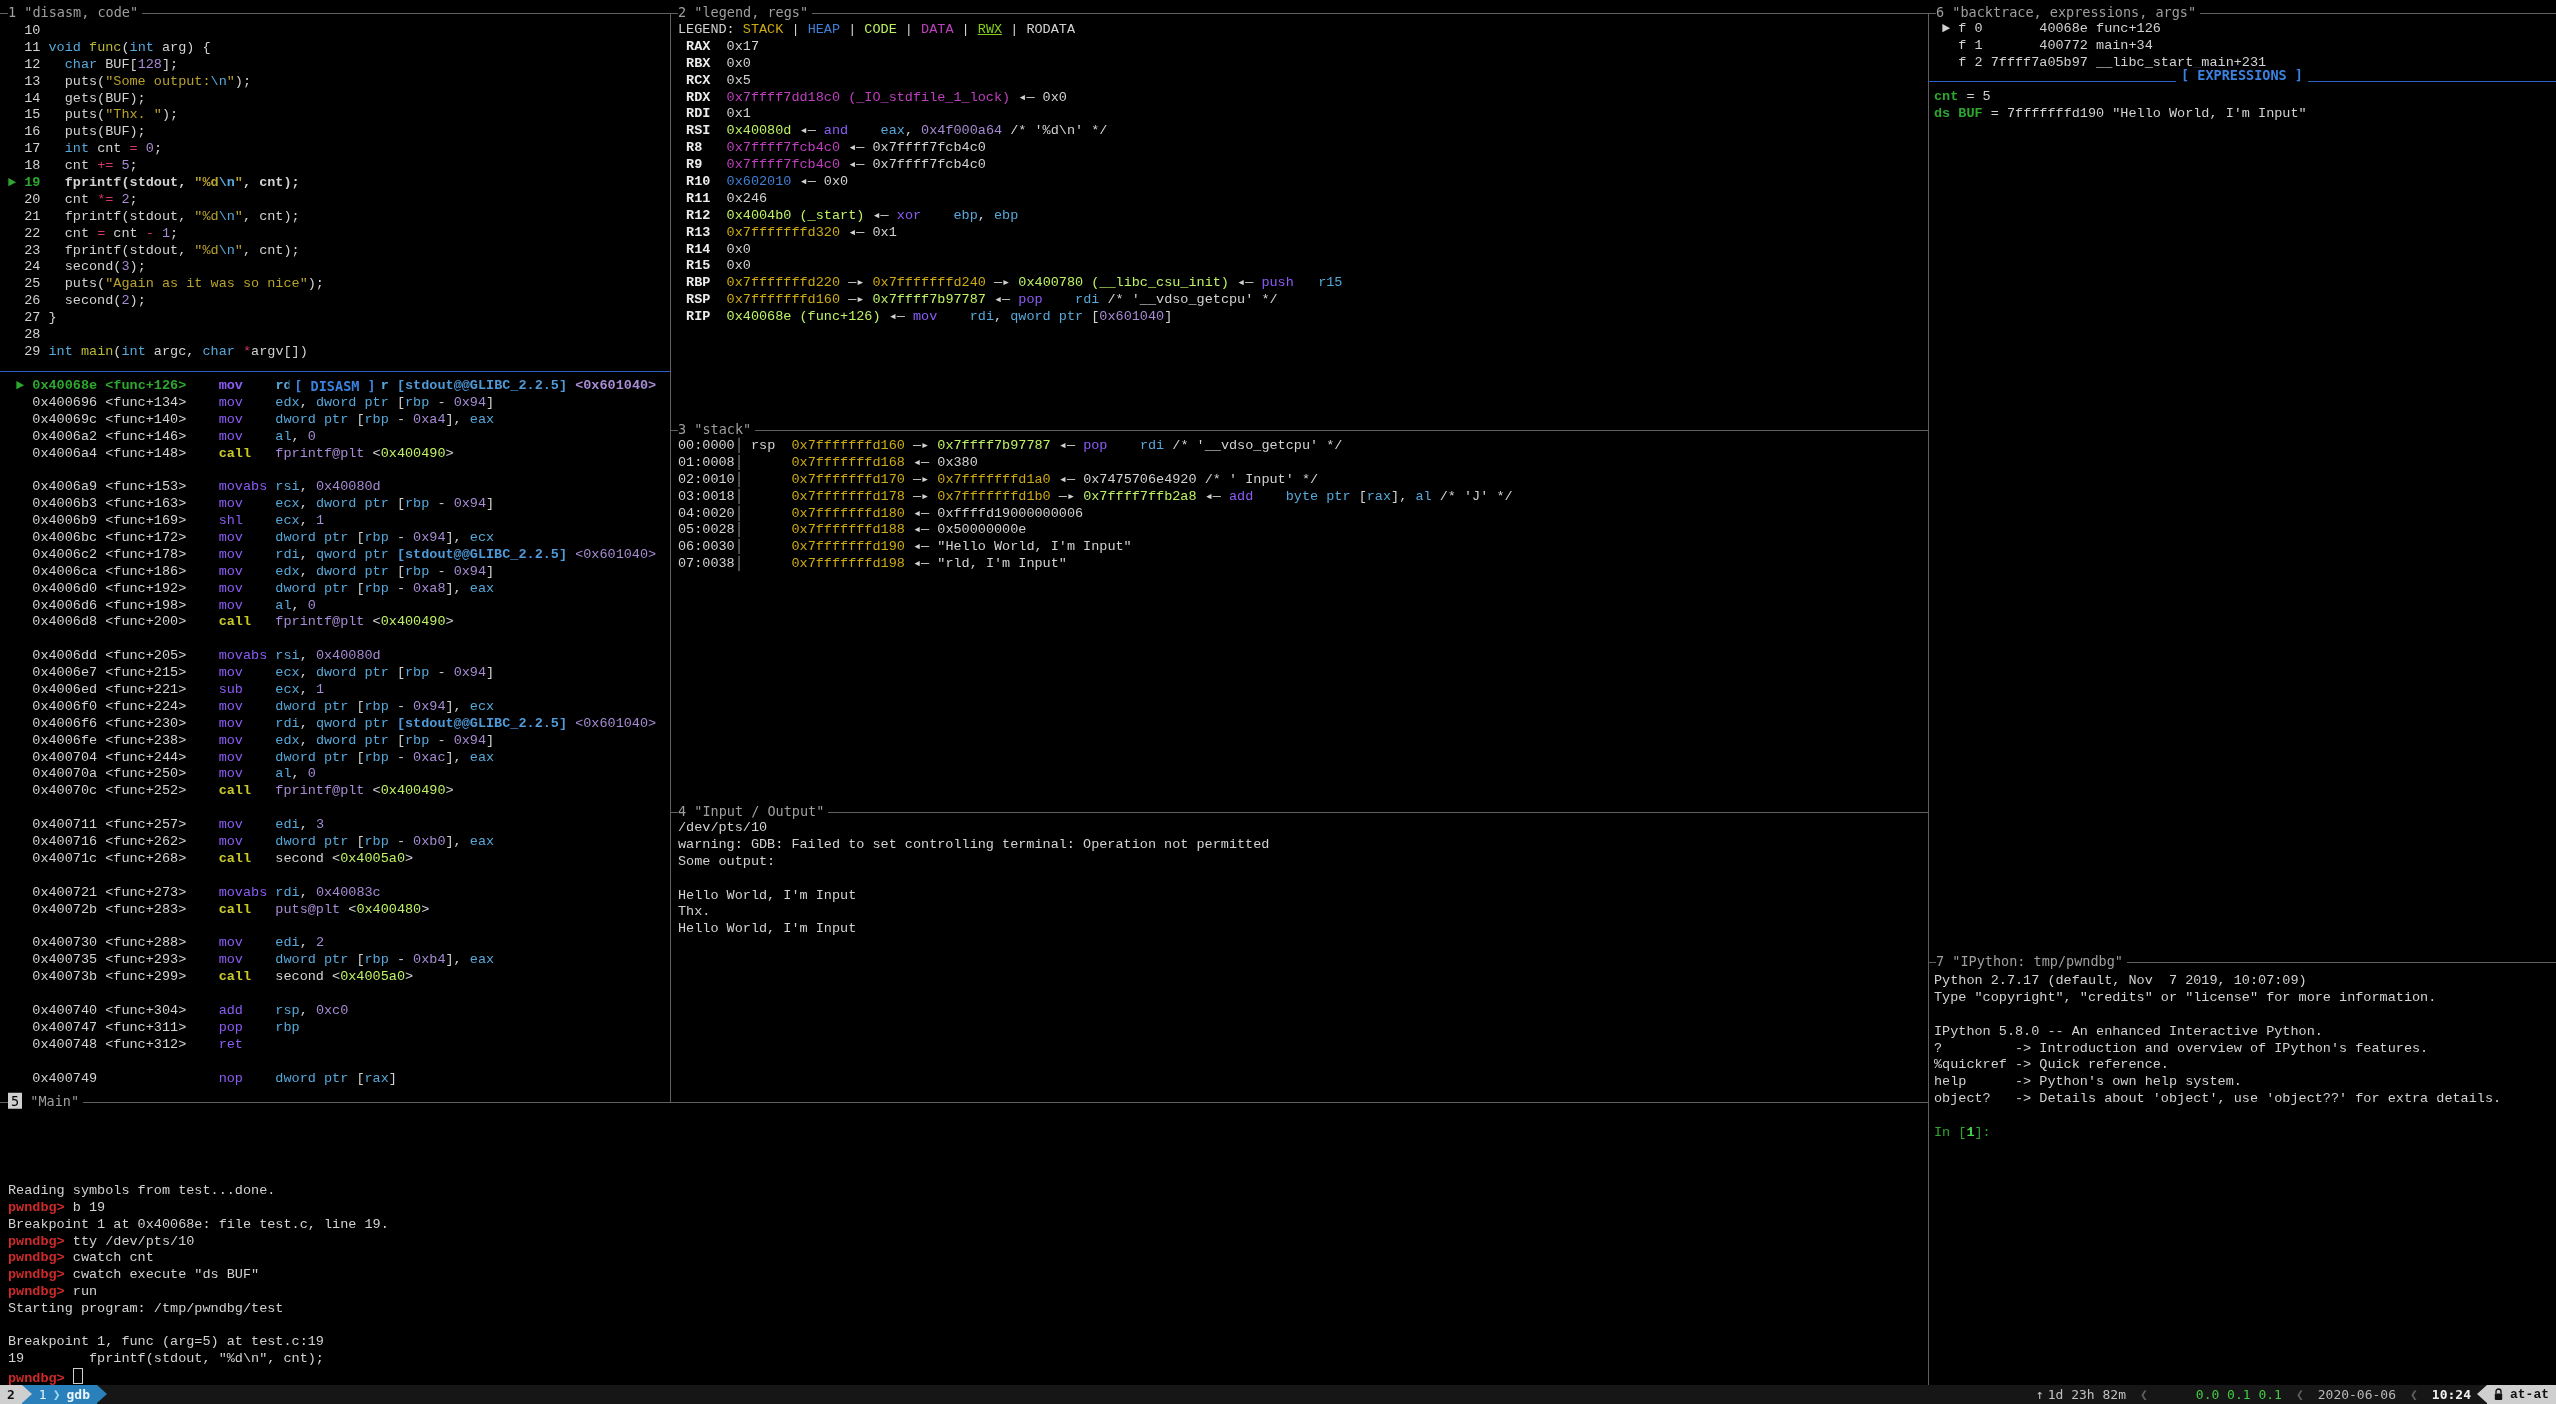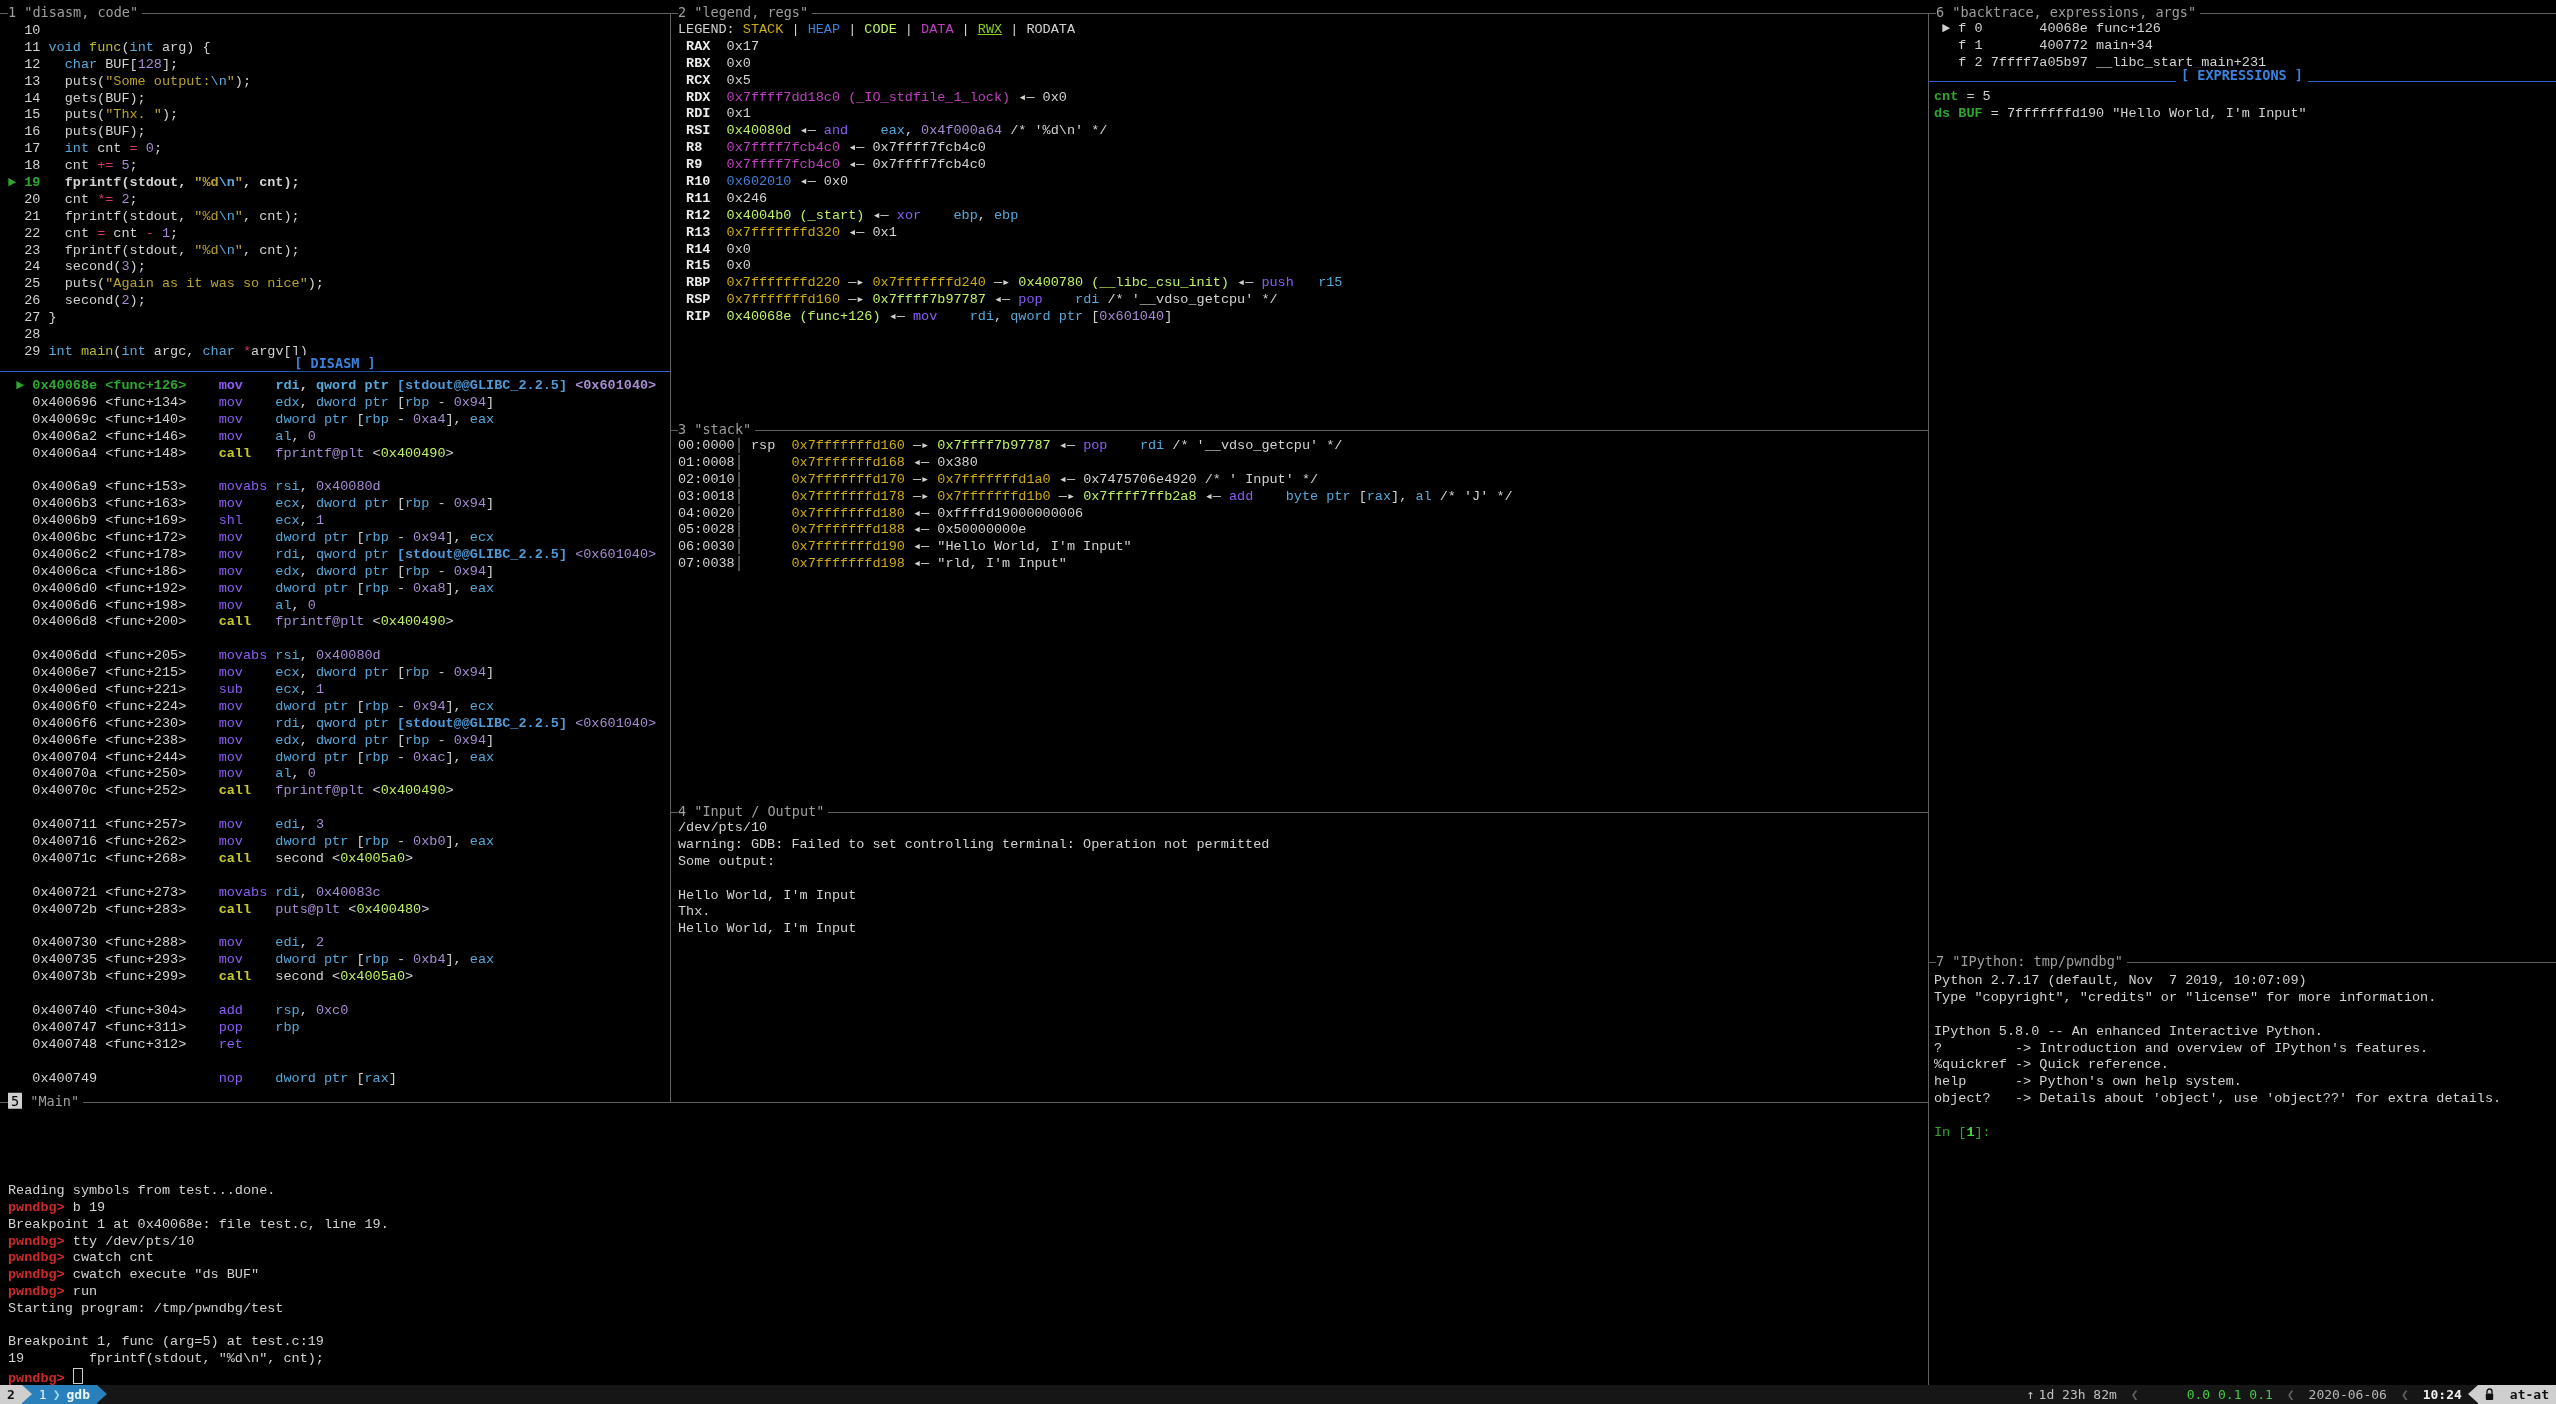--- a/index.html
+++ b/index.html
@@ -42,21 +42,21 @@
   .triRBlue{border-top:9.5px solid transparent;border-bottom:9.5px solid transparent;border-left:10px solid #2a80ba;}
   .triLHost{border-top:9.5px solid transparent;border-bottom:9.5px solid transparent;border-right:10px solid #cfcfcf;}
   .spacer{flex:1;}
   .sbtxt{display:flex;align-items:center;padding:0 6px;}
   .up{color:#c0c0c0;padding:0 4px 0 0;}
   .uptime{color:#c0c0c0;}
   .thin{color:#5f5f5f;padding:0 8px;}
   .load{color:#44c944;margin-left:34px;}
   .date{color:#b8b8b8;}
   .time{color:#f0f0f0;font-weight:bold;}
-  .host{background:#cfcfcf;color:#111;font-weight:bold;gap:11px;}
+  .host{background:#cfcfcf;color:#111;font-weight:bold;gap:2px;font-family:Liberation Mono, monospace;}
 </style>
 </head>
 <body>
 
 <div id="panes">
     <div>
       <div class="blk" style="left: 8px; top: 23px;"><div class="line" style="height: 16.9px; line-height: 16.9px;"><span class="w">  10 </span></div><div class="line" style="height: 16.9px; line-height: 16.9px;"><span class="w">  11 </span><span class="c">void</span><span class="w"> </span><span class="fn">func</span><span class="w">(</span><span class="c">int</span><span class="w"> arg) {</span></div><div class="line" style="height: 16.9px; line-height: 16.9px;"><span class="w">  12   </span><span class="c">char</span><span class="w"> BUF[</span><span class="p">128</span><span class="w">];</span></div><div class="line" style="height: 16.9px; line-height: 16.9px;"><span class="w">  13   puts(</span><span class="s">"Some output:</span><span class="e">\n</span><span class="s">"</span><span class="w">);</span></div><div class="line" style="height: 16.9px; line-height: 16.9px;"><span class="w">  14   gets(BUF);</span></div><div class="line" style="height: 16.9px; line-height: 16.9px;"><span class="w">  15   puts(</span><span class="s">"Thx. "</span><span class="w">);</span></div><div class="line" style="height: 16.9px; line-height: 16.9px;"><span class="w">  16   puts(BUF);</span></div><div class="line" style="height: 16.9px; line-height: 16.9px;"><span class="w">  17   </span><span class="c">int</span><span class="w"> cnt </span><span class="pk">=</span><span class="w"> </span><span class="p">0</span><span class="w">;</span></div><div class="line" style="height: 16.9px; line-height: 16.9px;"><span class="w">  18   cnt </span><span class="pk">+=</span><span class="w"> </span><span class="p">5</span><span class="w">;</span></div><div class="line bold" style="height: 16.9px; line-height: 16.9px;"><span class="gb">► 19 </span><span class="w">  fprintf(stdout, </span><span class="s">"%d</span><span class="e">\n</span><span class="s">"</span><span class="w">, cnt);</span></div><div class="line" style="height: 16.9px; line-height: 16.9px;"><span class="w">  20   cnt </span><span class="pk">*=</span><span class="w"> </span><span class="p">2</span><span class="w">;</span></div><div class="line" style="height: 16.9px; line-height: 16.9px;"><span class="w">  21   fprintf(stdout, </span><span class="s">"%d</span><span class="e">\n</span><span class="s">"</span><span class="w">, cnt);</span></div><div class="line" style="height: 16.9px; line-height: 16.9px;"><span class="w">  22   cnt </span><span class="pk">=</span><span class="w"> cnt </span><span class="pk">-</span><span class="w"> </span><span class="p">1</span><span class="w">;</span></div><div class="line" style="height: 16.9px; line-height: 16.9px;"><span class="w">  23   fprintf(stdout, </span><span class="s">"%d</span><span class="e">\n</span><span class="s">"</span><span class="w">, cnt);</span></div><div class="line" style="height: 16.9px; line-height: 16.9px;"><span class="w">  24   second(</span><span class="p">3</span><span class="w">);</span></div><div class="line" style="height: 16.9px; line-height: 16.9px;"><span class="w">  25   puts(</span><span class="s">"Again as it was so nice"</span><span class="w">);</span></div><div class="line" style="height: 16.9px; line-height: 16.9px;"><span class="w">  26   second(</span><span class="p">2</span><span class="w">);</span></div><div class="line" style="height: 16.9px; line-height: 16.9px;"><span class="w">  27 }</span></div><div class="line" style="height: 16.9px; line-height: 16.9px;"><span class="w">  28 </span></div><div class="line" style="height: 16.9px; line-height: 16.9px;"><span class="w">  29 </span><span class="c">int</span><span class="w"> </span><span class="fn">main</span><span class="w">(</span><span class="c">int</span><span class="w"> argc, </span><span class="c">char</span><span class="w"> </span><span class="pk">*</span><span class="w">argv[])</span></div></div>
       <div class="blk" style="left: 8px; top: 378px;"><div class="line bold" style="height: 16.9px; line-height: 16.9px;"><span class="g"> ► </span><span class="g">0x40068e &lt;func+126&gt;</span><span class="w">    </span><span class="o">mov</span><span class="w">    </span><span class="c">rdi</span><span class="w">, </span><span class="c">qword ptr</span><span class="w"> </span><span class="cb">[stdout@@GLIBC_2.2.5]</span><span class="w"> </span><span class="p">&lt;0x601040&gt;</span></div><div class="line" style="height: 16.9px; line-height: 16.9px;"><span class="w">   0x400696 &lt;func+134&gt;    </span><span class="o">mov</span><span class="w">    </span><span class="c">edx</span><span class="w">, </span><span class="c">dword ptr</span><span class="w"> [</span><span class="c">rbp</span><span class="w"> - </span><span class="p">0x94</span><span class="w">]</span></div><div class="line" style="height: 16.9px; line-height: 16.9px;"><span class="w">   0x40069c &lt;func+140&gt;    </span><span class="o">mov</span><span class="w">    </span><span class="c">dword ptr</span><span class="w"> [</span><span class="c">rbp</span><span class="w"> - </span><span class="p">0xa4</span><span class="w">], </span><span class="c">eax</span></div><div class="line" style="height: 16.9px; line-height: 16.9px;"><span class="w">   0x4006a2 &lt;func+146&gt;    </span><span class="o">mov</span><span class="w">    </span><span class="c">al</span><span class="w">, </span><span class="p">0</span></div><div class="line" style="height: 16.9px; line-height: 16.9px;"><span class="w">   0x4006a4 &lt;func+148&gt;    </span><span class="ob">call</span><span class="w">   </span><span class="p">fprintf@plt</span><span class="w"> &lt;</span><span class="r">0x400490</span><span class="w">&gt;</span></div><div class="line" style="height: 16.9px; line-height: 16.9px;"></div><div class="line" style="height: 16.9px; line-height: 16.9px;"><span class="w">   0x4006a9 &lt;func+153&gt;    </span><span class="o">movabs</span><span class="w"> </span><span class="c">rsi</span><span class="w">, </span><span class="p">0x40080d</span></div><div class="line" style="height: 16.9px; line-height: 16.9px;"><span class="w">   0x4006b3 &lt;func+163&gt;    </span><span class="o">mov</span><span class="w">    </span><span class="c">ecx</span><span class="w">, </span><span class="c">dword ptr</span><span class="w"> [</span><span class="c">rbp</span><span class="w"> - </span><span class="p">0x94</span><span class="w">]</span></div><div class="line" style="height: 16.9px; line-height: 16.9px;"><span class="w">   0x4006b9 &lt;func+169&gt;    </span><span class="o">shl</span><span class="w">    </span><span class="c">ecx</span><span class="w">, </span><span class="p">1</span></div><div class="line" style="height: 16.9px; line-height: 16.9px;"><span class="w">   0x4006bc &lt;func+172&gt;    </span><span class="o">mov</span><span class="w">    </span><span class="c">dword ptr</span><span class="w"> [</span><span class="c">rbp</span><span class="w"> - </span><span class="p">0x94</span><span class="w">], </span><span class="c">ecx</span></div><div class="line" style="height: 16.9px; line-height: 16.9px;"><span class="w">   0x4006c2 &lt;func+178&gt;    </span><span class="o">mov</span><span class="w">    </span><span class="c">rdi</span><span class="w">, </span><span class="c">qword ptr</span><span class="w"> </span><span class="cb">[stdout@@GLIBC_2.2.5]</span><span class="w"> </span><span class="p">&lt;0x601040&gt;</span></div><div class="line" style="height: 16.9px; line-height: 16.9px;"><span class="w">   0x4006ca &lt;func+186&gt;    </span><span class="o">mov</span><span class="w">    </span><span class="c">edx</span><span class="w">, </span><span class="c">dword ptr</span><span class="w"> [</span><span class="c">rbp</span><span class="w"> - </span><span class="p">0x94</span><span class="w">]</span></div><div class="line" style="height: 16.9px; line-height: 16.9px;"><span class="w">   0x4006d0 &lt;func+192&gt;    </span><span class="o">mov</span><span class="w">    </span><span class="c">dword ptr</span><span class="w"> [</span><span class="c">rbp</span><span class="w"> - </span><span class="p">0xa8</span><span class="w">], </span><span class="c">eax</span></div><div class="line" style="height: 16.9px; line-height: 16.9px;"><span class="w">   0x4006d6 &lt;func+198&gt;    </span><span class="o">mov</span><span class="w">    </span><span class="c">al</span><span class="w">, </span><span class="p">0</span></div><div class="line" style="height: 16.9px; line-height: 16.9px;"><span class="w">   0x4006d8 &lt;func+200&gt;    </span><span class="ob">call</span><span class="w">   </span><span class="p">fprintf@plt</span><span class="w"> &lt;</span><span class="r">0x400490</span><span class="w">&gt;</span></div><div class="line" style="height: 16.9px; line-height: 16.9px;"></div><div class="line" style="height: 16.9px; line-height: 16.9px;"><span class="w">   0x4006dd &lt;func+205&gt;    </span><span class="o">movabs</span><span class="w"> </span><span class="c">rsi</span><span class="w">, </span><span class="p">0x40080d</span></div><div class="line" style="height: 16.9px; line-height: 16.9px;"><span class="w">   0x4006e7 &lt;func+215&gt;    </span><span class="o">mov</span><span class="w">    </span><span class="c">ecx</span><span class="w">, </span><span class="c">dword ptr</span><span class="w"> [</span><span class="c">rbp</span><span class="w"> - </span><span class="p">0x94</span><span class="w">]</span></div><div class="line" style="height: 16.9px; line-height: 16.9px;"><span class="w">   0x4006ed &lt;func+221&gt;    </span><span class="o">sub</span><span class="w">    </span><span class="c">ecx</span><span class="w">, </span><span class="p">1</span></div><div class="line" style="height: 16.9px; line-height: 16.9px;"><span class="w">   0x4006f0 &lt;func+224&gt;    </span><span class="o">mov</span><span class="w">    </span><span class="c">dword ptr</span><span class="w"> [</span><span class="c">rbp</span><span class="w"> - </span><span class="p">0x94</span><span class="w">], </span><span class="c">ecx</span></div><div class="line" style="height: 16.9px; line-height: 16.9px;"><span class="w">   0x4006f6 &lt;func+230&gt;    </span><span class="o">mov</span><span class="w">    </span><span class="c">rdi</span><span class="w">, </span><span class="c">qword ptr</span><span class="w"> </span><span class="cb">[stdout@@GLIBC_2.2.5]</span><span class="w"> </span><span class="p">&lt;0x601040&gt;</span></div><div class="line" style="height: 16.9px; line-height: 16.9px;"><span class="w">   0x4006fe &lt;func+238&gt;    </span><span class="o">mov</span><span class="w">    </span><span class="c">edx</span><span class="w">, </span><span class="c">dword ptr</span><span class="w"> [</span><span class="c">rbp</span><span class="w"> - </span><span class="p">0x94</span><span class="w">]</span></div><div class="line" style="height: 16.9px; line-height: 16.9px;"><span class="w">   0x400704 &lt;func+244&gt;    </span><span class="o">mov</span><span class="w">    </span><span class="c">dword ptr</span><span class="w"> [</span><span class="c">rbp</span><span class="w"> - </span><span class="p">0xac</span><span class="w">], </span><span class="c">eax</span></div><div class="line" style="height: 16.9px; line-height: 16.9px;"><span class="w">   0x40070a &lt;func+250&gt;    </span><span class="o">mov</span><span class="w">    </span><span class="c">al</span><span class="w">, </span><span class="p">0</span></div><div class="line" style="height: 16.9px; line-height: 16.9px;"><span class="w">   0x40070c &lt;func+252&gt;    </span><span class="ob">call</span><span class="w">   </span><span class="p">fprintf@plt</span><span class="w"> &lt;</span><span class="r">0x400490</span><span class="w">&gt;</span></div><div class="line" style="height: 16.9px; line-height: 16.9px;"></div><div class="line" style="height: 16.9px; line-height: 16.9px;"><span class="w">   0x400711 &lt;func+257&gt;    </span><span class="o">mov</span><span class="w">    </span><span class="c">edi</span><span class="w">, </span><span class="p">3</span></div><div class="line" style="height: 16.9px; line-height: 16.9px;"><span class="w">   0x400716 &lt;func+262&gt;    </span><span class="o">mov</span><span class="w">    </span><span class="c">dword ptr</span><span class="w"> [</span><span class="c">rbp</span><span class="w"> - </span><span class="p">0xb0</span><span class="w">], </span><span class="c">eax</span></div><div class="line" style="height: 16.9px; line-height: 16.9px;"><span class="w">   0x40071c &lt;func+268&gt;    </span><span class="ob">call</span><span class="w">   second &lt;</span><span class="r">0x4005a0</span><span class="w">&gt;</span></div><div class="line" style="height: 16.9px; line-height: 16.9px;"></div><div class="line" style="height: 16.9px; line-height: 16.9px;"><span class="w">   0x400721 &lt;func+273&gt;    </span><span class="o">movabs</span><span class="w"> </span><span class="c">rdi</span><span class="w">, </span><span class="p">0x40083c</span></div><div class="line" style="height: 16.9px; line-height: 16.9px;"><span class="w">   0x40072b &lt;func+283&gt;    </span><span class="ob">call</span><span class="w">   </span><span class="p">puts@plt</span><span class="w"> &lt;</span><span class="r">0x400480</span><span class="w">&gt;</span></div><div class="line" style="height: 16.9px; line-height: 16.9px;"></div><div class="line" style="height: 16.9px; line-height: 16.9px;"><span class="w">   0x400730 &lt;func+288&gt;    </span><span class="o">mov</span><span class="w">    </span><span class="c">edi</span><span class="w">, </span><span class="p">2</span></div><div class="line" style="height: 16.9px; line-height: 16.9px;"><span class="w">   0x400735 &lt;func+293&gt;    </span><span class="o">mov</span><span class="w">    </span><span class="c">dword ptr</span><span class="w"> [</span><span class="c">rbp</span><span class="w"> - </span><span class="p">0xb4</span><span class="w">], </span><span class="c">eax</span></div><div class="line" style="height: 16.9px; line-height: 16.9px;"><span class="w">   0x40073b &lt;func+299&gt;    </span><span class="ob">call</span><span class="w">   second &lt;</span><span class="r">0x4005a0</span><span class="w">&gt;</span></div><div class="line" style="height: 16.9px; line-height: 16.9px;"></div><div class="line" style="height: 16.9px; line-height: 16.9px;"><span class="w">   0x400740 &lt;func+304&gt;    </span><span class="o">add</span><span class="w">    </span><span class="c">rsp</span><span class="w">, </span><span class="p">0xc0</span></div><div class="line" style="height: 16.9px; line-height: 16.9px;"><span class="w">   0x400747 &lt;func+311&gt;    </span><span class="o">pop</span><span class="w">    </span><span class="c">rbp</span></div><div class="line" style="height: 16.9px; line-height: 16.9px;"><span class="w">   0x400748 &lt;func+312&gt;    </span><span class="o">ret</span></div><div class="line" style="height: 16.9px; line-height: 16.9px;"></div><div class="line" style="height: 16.9px; line-height: 16.9px;"><span class="w">   0x400749               </span><span class="o">nop</span><span class="w">    </span><span class="c">dword ptr</span><span class="w"> [</span><span class="c">rax</span><span class="w">]</span></div></div>
     </div>
     <div>
@@ -88,21 +88,21 @@
     <div class="borderV" style="left: 670px; top: 13px; height: 1089px;"></div>
     <div class="borderV" style="left: 1928px; top: 13px; height: 1372px;"></div>
     <div class="blabel" style="left: 8px; top: 13px;"><span>1</span><span> "disasm, code"</span></div>
     <div class="blabel" style="left: 678px; top: 13px;"><span>2</span><span> "legend, regs"</span></div>
     <div class="blabel" style="left: 1936px; top: 13px;"><span>6</span><span> "backtrace, expressions, args"</span></div>
     <div class="blabel" style="left: 678px; top: 430px;"><span>3</span><span> "stack"</span></div>
     <div class="blabel" style="left: 678px; top: 812px;"><span>4</span><span> "Input / Output"</span></div>
     <div class="blabel" style="left: 1936px; top: 962px;"><span>7</span><span> "IPython: tmp/pwndbg"</span></div>
     <div class="blabel" style="left: 8px; top: 1102px;"><span class="rev">5</span><span> "Main"</span></div>
     <div class="sepline" style="left: 0px; top: 371px; width: 670px;"></div>
-    <div class="seplabel" style="left: 335px; top: 364px; text-align: center;">[ DISASM ]</div>
+    <div class="seplabel" style="left: 335px; top: 387px; text-align: center;">[ DISASM ]</div>
     <div class="sepline" style="left: 1928px; top: 81px; width: 628px;"></div>
     <div class="seplabel" style="left: 2242px; top: 76px;">[ EXPRESSIONS ]</div>
   </div>
 
 <div class="statusbar">
   <span class="seg sess">2</span>
   <span class="arrOnBlue"><i class="tri triR"></i></span>
   <span class="seg win">
     <span>1</span>
     <span class="wsep">❯</span>

